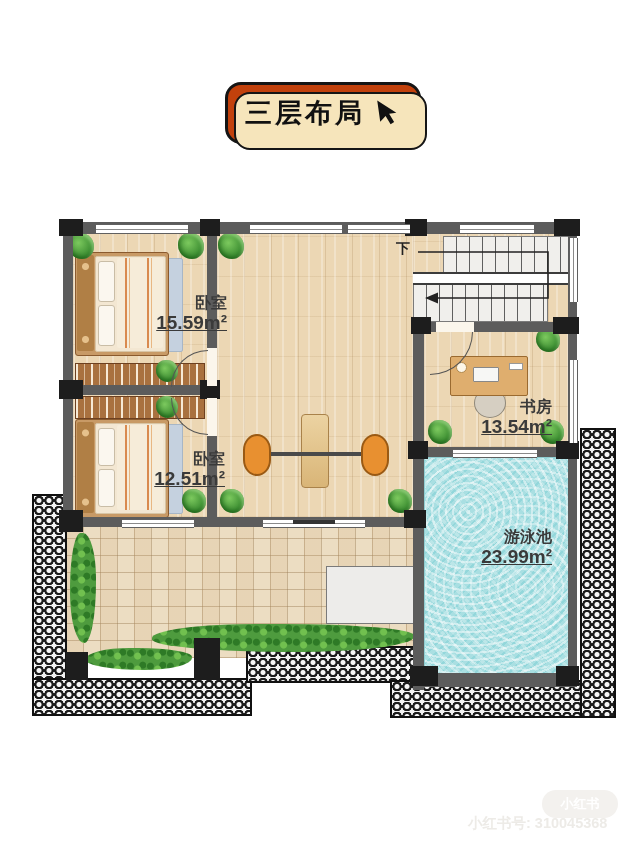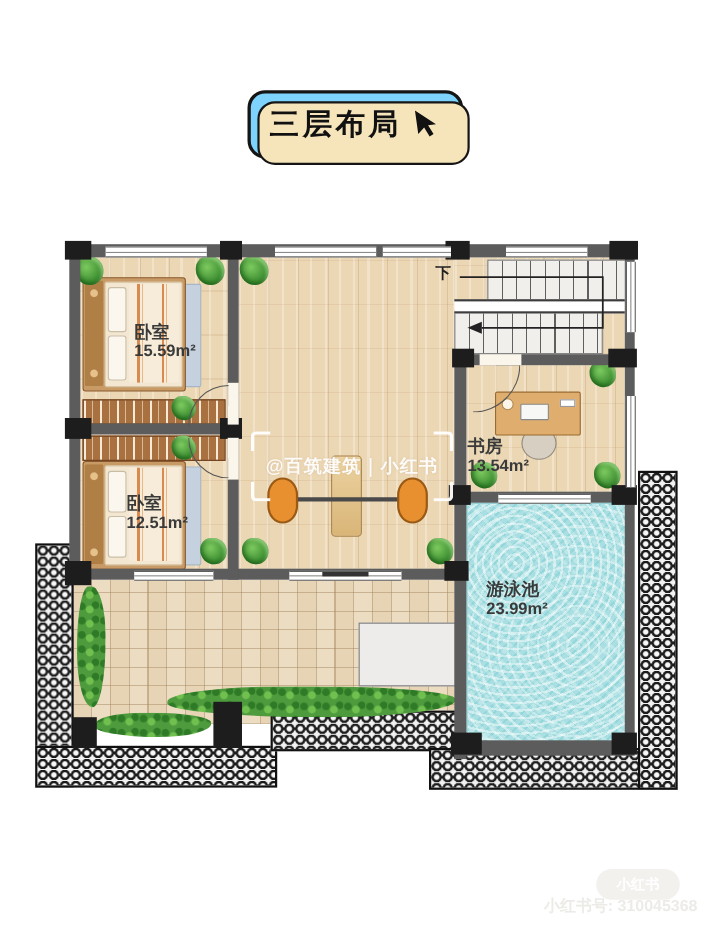--- a/index.html
+++ b/index.html
@@ -1,21 +1,21 @@
 <!DOCTYPE html>
 <html><head>
 <meta charset="utf-8">
 <style>
   html,body{margin:0;padding:0;background:#fff;}
   .canvas{position:relative;width:640px;height:853px;background:#ffffff;overflow:hidden;margin:0 auto;
           font-family:"Liberation Sans","DejaVu Sans",sans-serif;}
   .abs{position:absolute;}
 
   
-  .badge{position:absolute;left:225px;top:82px;width:190px;height:56px;background:#7dd3fc;
+  .badge{position:absolute;left:225px;top:82px;width:190px;height:56px;background:#c2410c;
          border:3px solid #151515;border-radius:16px;display:flex;align-items:center;
          justify-content:center;gap:10px;z-index:30;}
   .badge::after{content:"";position:absolute;left:6px;top:7px;right:-9px;bottom:-9px;
          background:#f6e5bb;border:2px solid #151515;border-radius:16px;z-index:-1;}
   .badge-text{font-size:27px;font-weight:700;color:#111;letter-spacing:3px;}
 
   
   .wall{position:absolute;background:#5c5c5c;z-index:8;}
   .corner{position:absolute;background:#1d1d1d;z-index:9;}
   .wood{position:absolute;background:#ecd7b4;z-index:1;
@@ -55,38 +55,38 @@
          background-image:
            radial-gradient(circle at 22% 40%,#2e7a26 0 3px,transparent 4px),
            radial-gradient(circle at 58% 62%,#71c04f 0 3px,transparent 4px),
            radial-gradient(circle at 84% 32%,#2e7a26 0 3px,transparent 4px);
          background-size:20px 13px;}
   .wardrobe{position:absolute;z-index:6;background:#a9713f;border:1px solid #6d4020;
          background-image:repeating-linear-gradient(90deg,rgba(255,246,230,.9) 0 2px,transparent 2px 8px,
            rgba(255,246,230,.55) 8px 9px,transparent 9px 15px);}
   .treads{position:absolute;background:#f0efec;border:1px solid #7a7a7a;z-index:6;
          background-image:repeating-linear-gradient(90deg,transparent 0 12px,#5f5f5f 12px 13px);}
-  .label{position:absolute;z-index:20;text-align:left;color:#3a3a3a;line-height:1.12;}
+  .label{position:absolute;z-index:20;text-align:right;color:#3a3a3a;line-height:1.12;}
   .label .nm{font-size:16px;font-weight:700;display:block;}
-  .label .ar{font-size:15px;font-weight:700;display:block;}
+  .label .ar{font-size:19px;font-weight:700;display:block;text-decoration:underline;}
 
   
   .wm{position:absolute;left:228px;top:392px;width:184px;height:64px;z-index:25;}
   .wm-text{position:absolute;inset:0;display:flex;align-items:center;justify-content:center;
           color:rgba(255,255,255,.93);font-size:16.5px;font-weight:700;letter-spacing:1px;
           text-shadow:0 0 2px rgba(180,150,110,.35);}
   .bk{position:absolute;width:15px;height:15px;border:0 solid rgba(255,255,255,.95);}
   .bk.tl{left:0;top:0;border-left-width:3px;border-top-width:3px;border-top-left-radius:5px;}
   .bk.tr{right:0;top:0;border-right-width:3px;border-top-width:3px;border-top-right-radius:5px;}
   .bk.bl{left:0;bottom:0;border-left-width:3px;border-bottom-width:3px;border-bottom-left-radius:5px;}
   .bk.br{right:0;bottom:0;border-right-width:3px;border-bottom-width:3px;border-bottom-right-radius:5px;}
   .foot-pill{position:absolute;left:542px;top:790px;width:76px;height:28px;background:#f3f1ee;
           border-radius:15px;display:flex;align-items:center;justify-content:center;
           color:#ffffff;font-weight:700;font-size:13px;z-index:25;}
-  .foot-id{position:absolute;left:468px;top:814px;width:166px;text-align:right;color:#edebe7;
+  .foot-id{position:absolute;left:468px;top:814px;width:166px;text-align:left;color:#edebe7;
           font-size:14.5px;font-weight:700;z-index:25;}
 </style>
 </head>
 <body>
 
 <div class="canvas">
 
   <div class="badge">
     <span class="badge-text">三层布局</span>
     <svg width="26" height="28" viewBox="0 0 20 22">
@@ -214,36 +214,29 @@
 
   <div class="hedge" style="left:70px;top:533px;width:26px;height:110px;"></div>
   <div class="hedge" style="left:152px;top:624px;width:262px;height:28px;"></div>
   <div class="hedge" style="left:86px;top:648px;width:106px;height:22px;"></div>
   <div class="treads" style="left:326px;top:566px;width:88px;height:56px;background:#edecea;"></div>
 
   <div class="label" style="left:122px;top:294px;width:105px;">
     <span class="nm">卧室</span>
     <span class="ar">15.59m²</span>
   </div>
-  <div class="label" style="left:425px;top:398px;width:110px;">
+  <div class="label" style="left:425px;top:398px;width:110px;padding-left:17px;">
     <span class="nm">书房</span>
     <span class="ar">13.54m²</span>
   </div>
   <div class="label" style="left:115px;top:450px;width:110px;">
     <span class="nm">卧室</span>
     <span class="ar">12.51m²</span>
   </div>
   <div class="label" style="left:442px;top:528px;width:110px;">
     <span class="nm">游泳池</span>
     <span class="ar">23.99m²</span>
   </div>
 
-  <div class="wm">
-    <span class="bk tl"></span>
-    <span class="bk tr"></span>
-    <span class="bk bl"></span>
-    <span class="bk br"></span>
-    <span class="wm-text">@百筑建筑｜小红书</span>
-  </div>
   <div class="foot-pill">小红书</div>
   <div class="foot-id">小红书号: 310045368</div>
 
 </div>
 
 </body></html>

